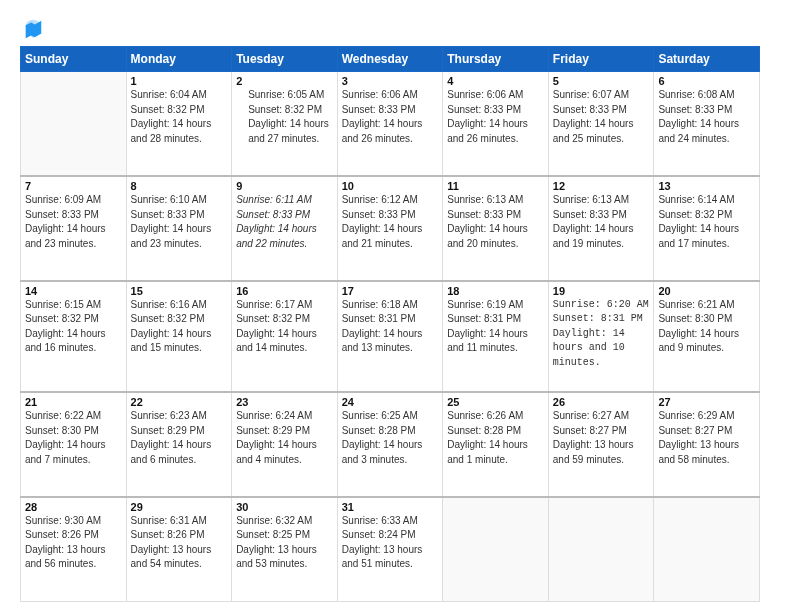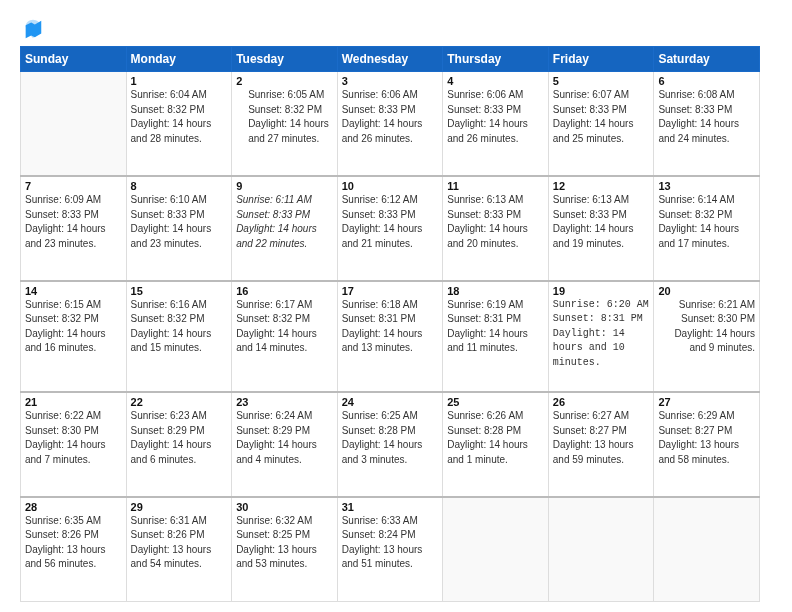--- a/index.html
+++ b/index.html
@@ -252,21 +252,21 @@
 Daylight: 14 hours and 11 minutes.</div>
           </td>
           <td>
             <span class="day-number">19</span>
             <div class="day-info" style="white-space: pre-line; font-family: Liberation Mono, monospace;">Sunrise: 6:20 AM
 Sunset: 8:31 PM
 Daylight: 14 hours and 10 minutes.</div>
           </td>
           <td>
             <span class="day-number">20</span>
-            <div class="day-info" style="white-space: pre-line; text-align: right;">Sunrise: 6:21 AM
+            <div class="day-info" style="white-space: pre-line;">Sunrise: 6:21 AM
 Sunset: 8:30 PM
 Daylight: 14 hours and 9 minutes.</div>
           </td>
         </tr>
         <tr class="row-separator">
           <td>
             <span class="day-number">21</span>
             <div class="day-info" style="white-space: pre-line;">Sunrise: 6:22 AM
 Sunset: 8:30 PM
 Daylight: 14 hours and 7 minutes.</div>
@@ -304,21 +304,21 @@
           <td>
             <span class="day-number">27</span>
             <div class="day-info" style="white-space: pre-line;">Sunrise: 6:29 AM
 Sunset: 8:27 PM
 Daylight: 13 hours and 58 minutes.</div>
           </td>
         </tr>
         <tr class="row-separator">
           <td>
             <span class="day-number">28</span>
-            <div class="day-info" style="white-space: pre-line;">Sunrise: 6:35 AM
+            <div class="day-info" style="white-space: pre-line;">Sunrise: 9:30 AM
 Sunset: 8:26 PM
 Daylight: 13 hours and 56 minutes.</div>
           </td>
           <td>
             <span class="day-number">29</span>
             <div class="day-info" style="white-space: pre-line;">Sunrise: 6:31 AM
 Sunset: 8:26 PM
 Daylight: 13 hours and 54 minutes.</div>
           </td>
           <td>

